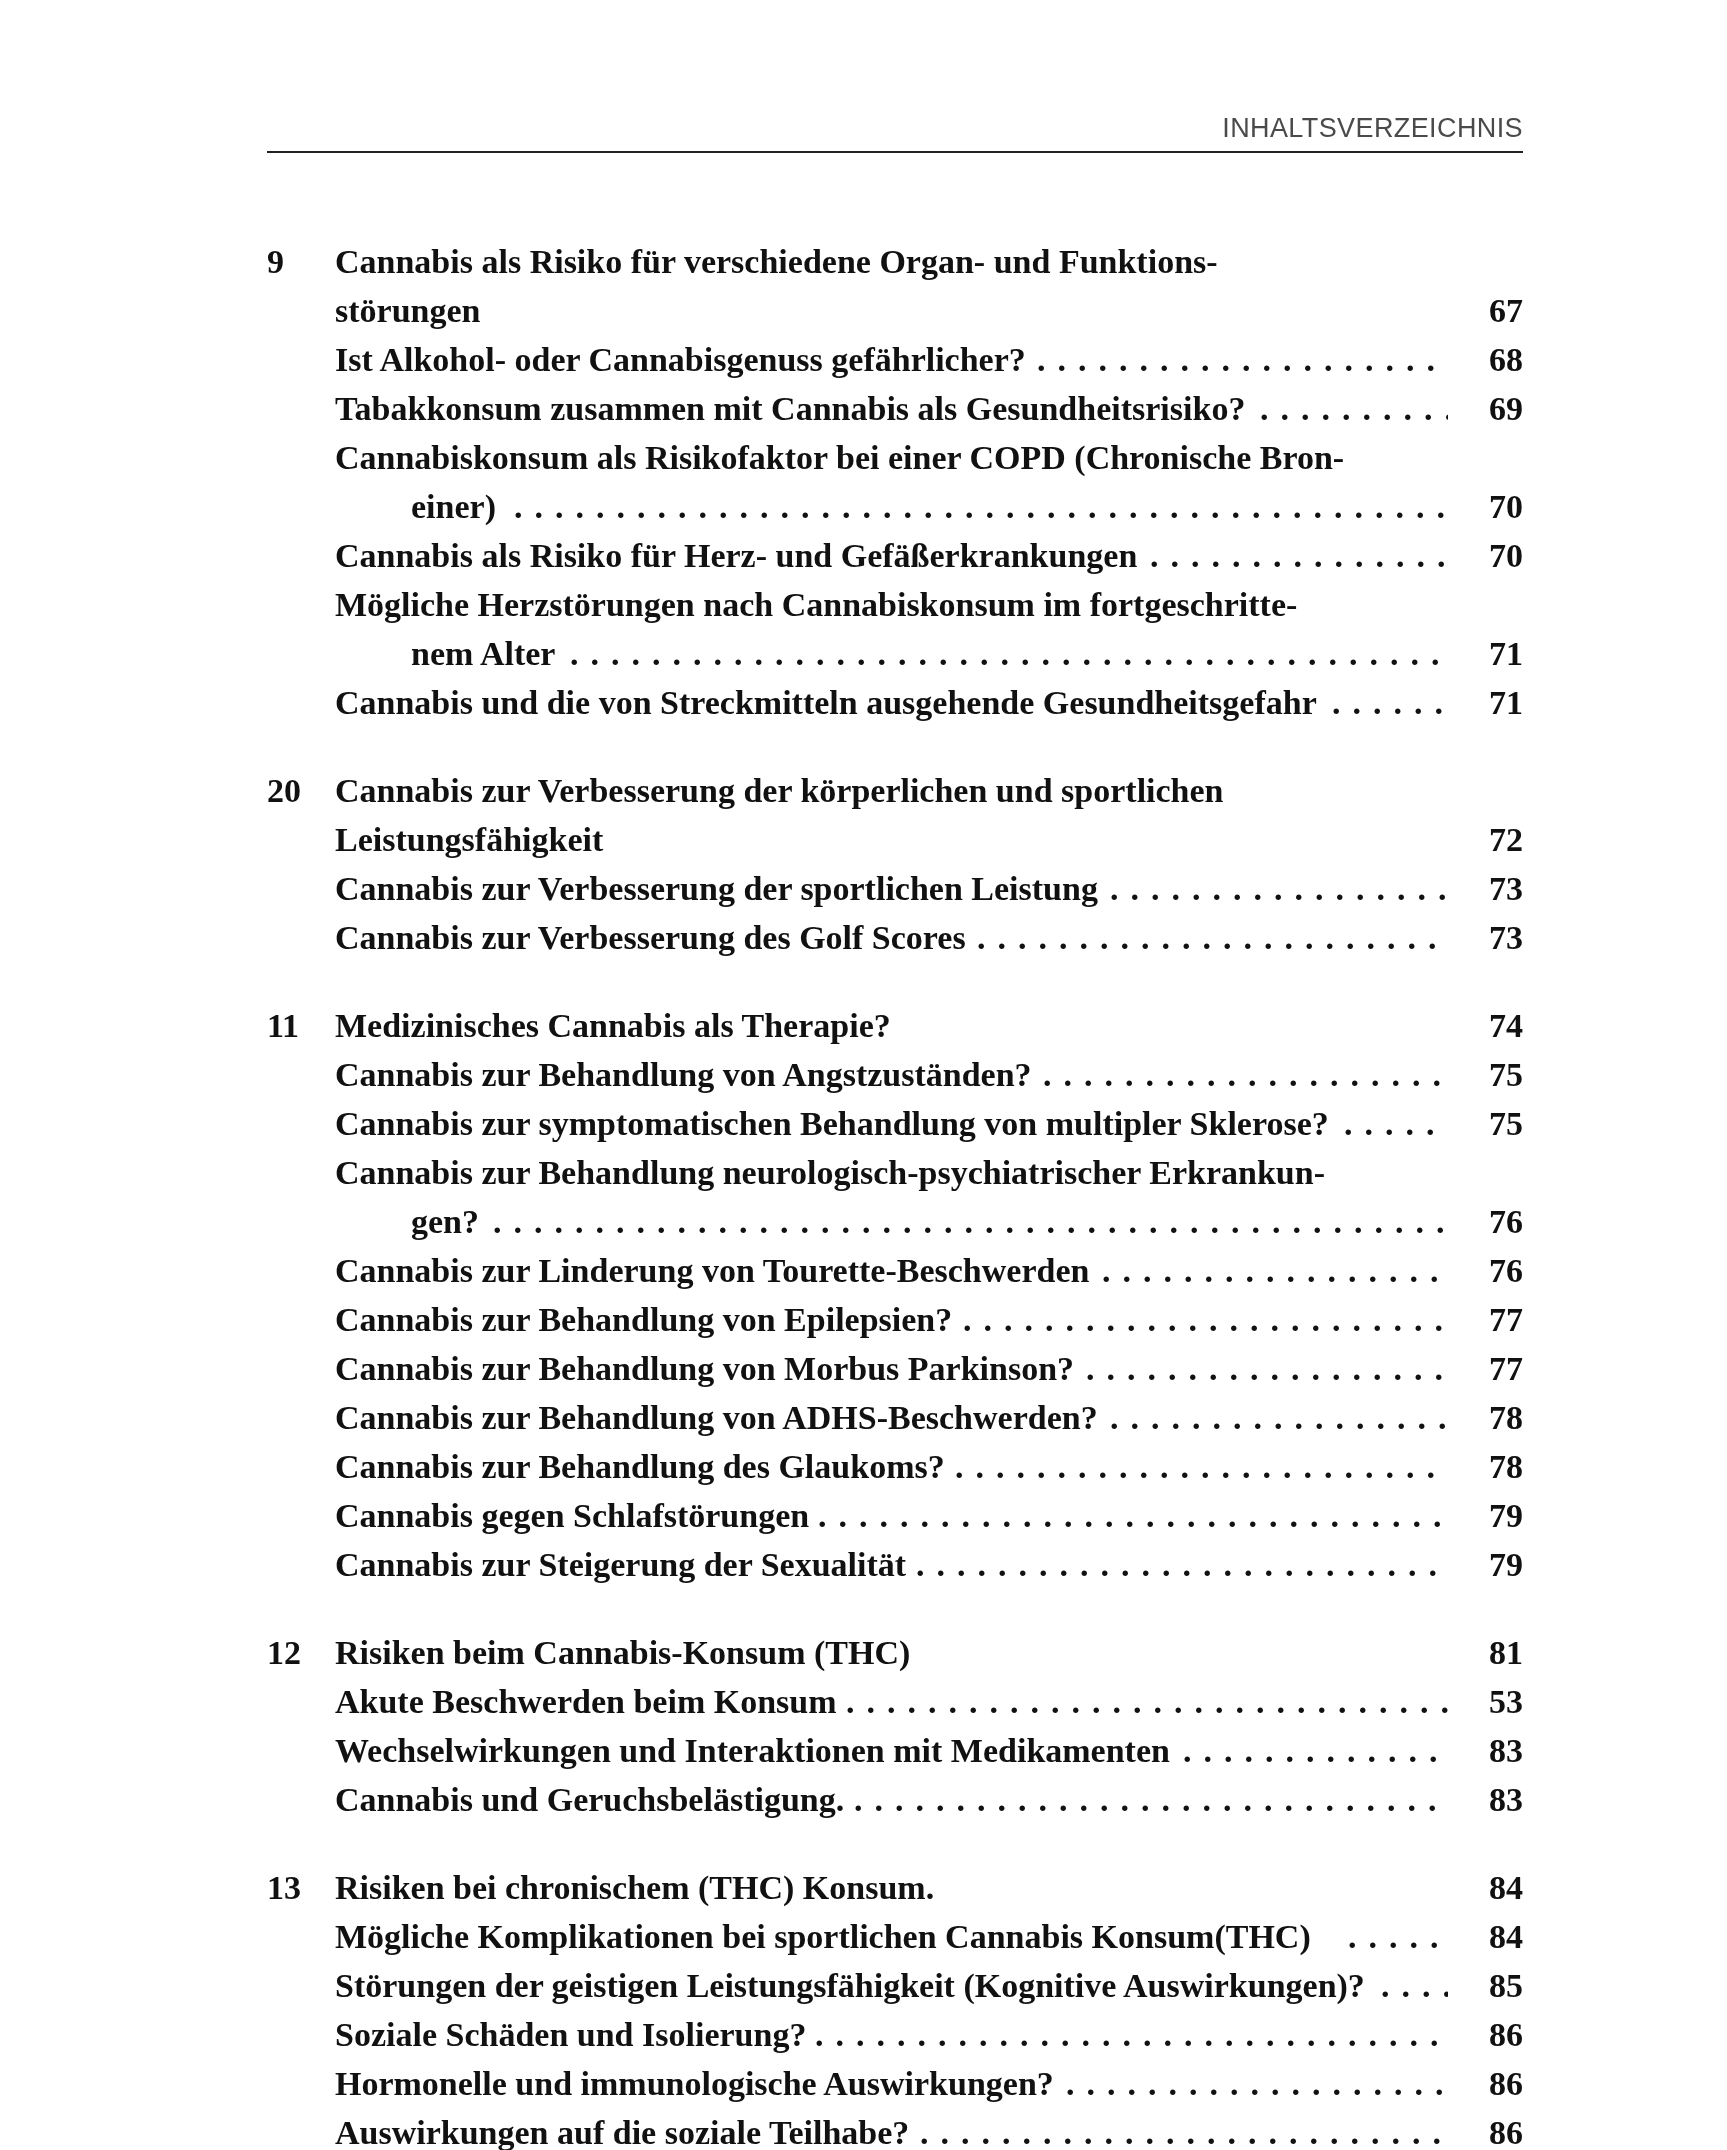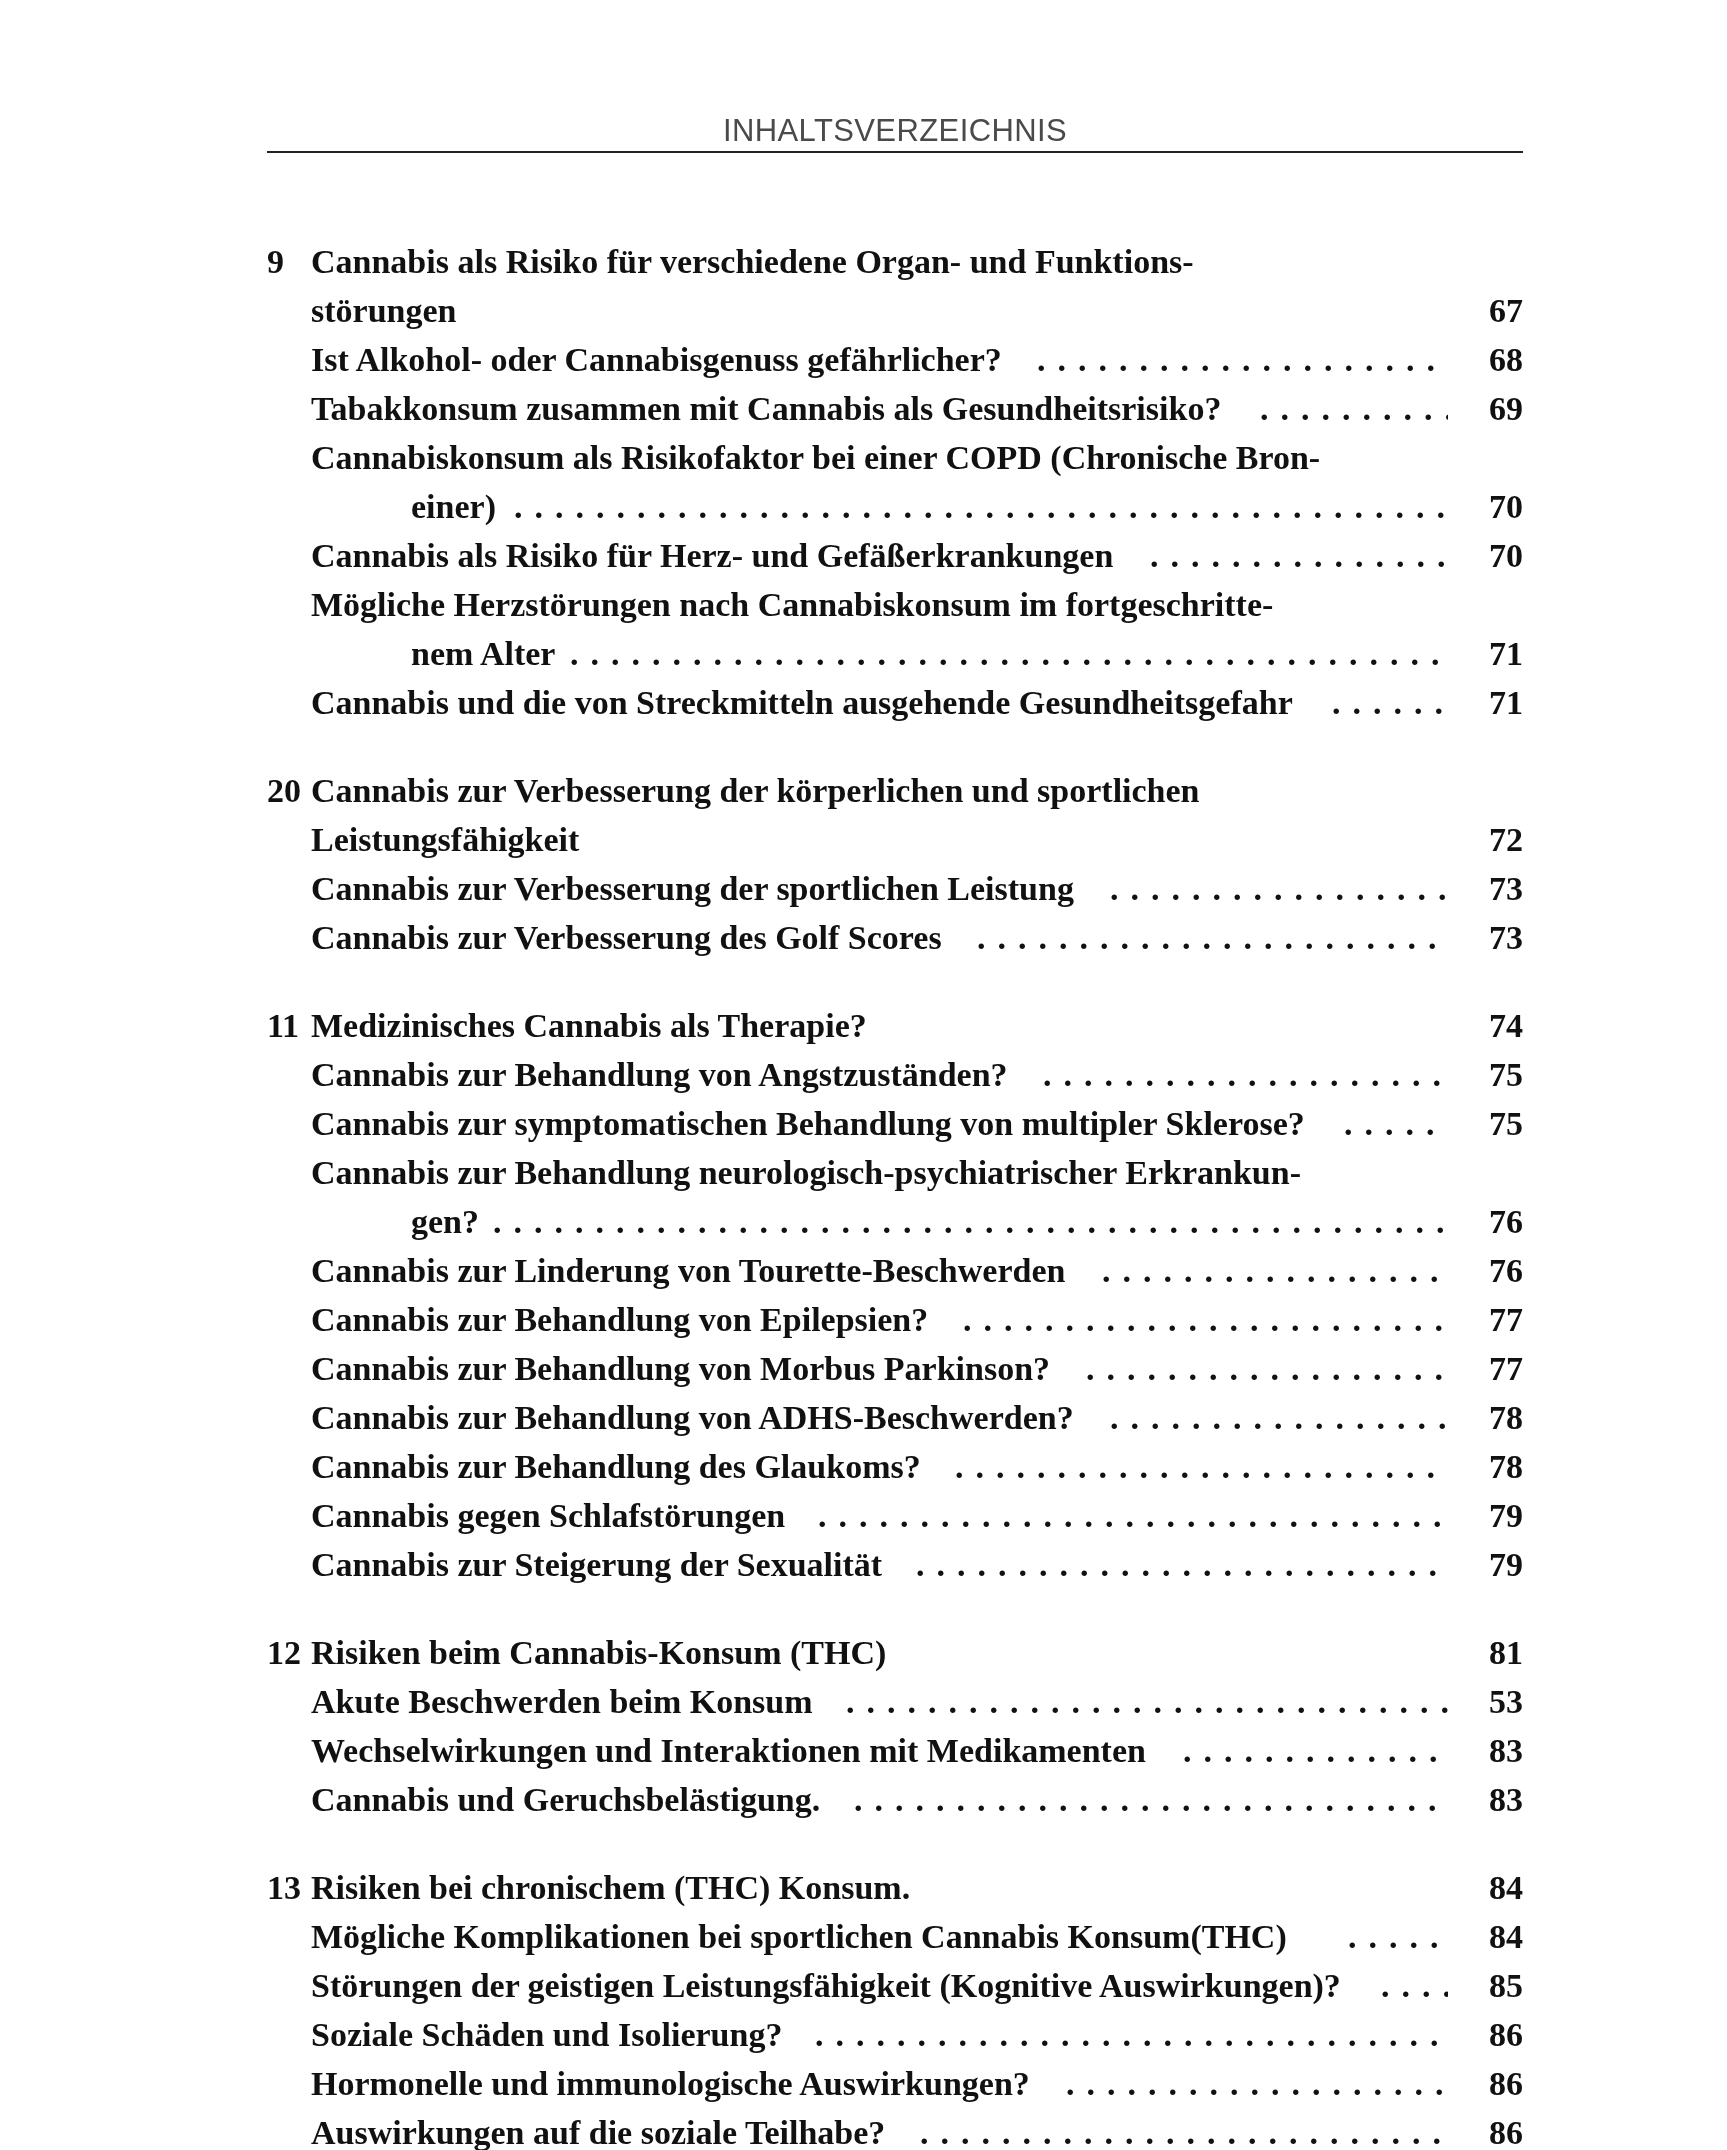--- a/index.html
+++ b/index.html
@@ -1,26 +1,26 @@
 <!DOCTYPE html>
 <html style="font-size:6.9px"><head>
 <meta charset="utf-8">
 <style>
   html, body { margin: 0; padding: 0; background: #ffffff; }
   body { width: 1727px; height: 2438px; position: relative; overflow: hidden;
          font-family: "Liberation Serif", "DejaVu Serif", serif; color: #111; }
   .running-header { position: absolute; left: 267px; width: 1256px; top: 113px;
-         text-align: center; font-family: "Liberation Sans", "DejaVu Sans", sans-serif;
-         font-size: 31px; letter-spacing: 0.4px; color: #4a4a4a; }
+         text-align: right; font-family: "Liberation Sans", "DejaVu Sans", sans-serif;
+         font-size: 27px; letter-spacing: 0.4px; color: #4a4a4a; }
   .header-rule { position: absolute; left: 267px; width: 1256px; top: 151px; height: 2.2px; background: #222; }
   .toc { position: absolute; left: 267px; width: 1256px; top: 237px; }
   .line { position: relative; height: 49px; font-size: 34px; line-height: 49px; white-space: nowrap; }
   .chapter .line { font-weight: bold; }
   .num { position: absolute; left: 0; width: 52px; text-align: left; }
-  .text { position: absolute; left: 44px; }
+  .text { position: absolute; left: 68px; }
   .text.cont { left: 144px; }
   .page { position: absolute; right: 0; text-align: right; }
   .dots { position: absolute; right: 75px; overflow: hidden; text-align: right; letter-spacing: 12px; color: #111; }
   .chapter { margin-bottom: 39px; }
 </style>
 </head>
 <body>
 
 <div class="running-header">INHALTSVERZEICHNIS</div>
 <div class="header-rule"></div>

